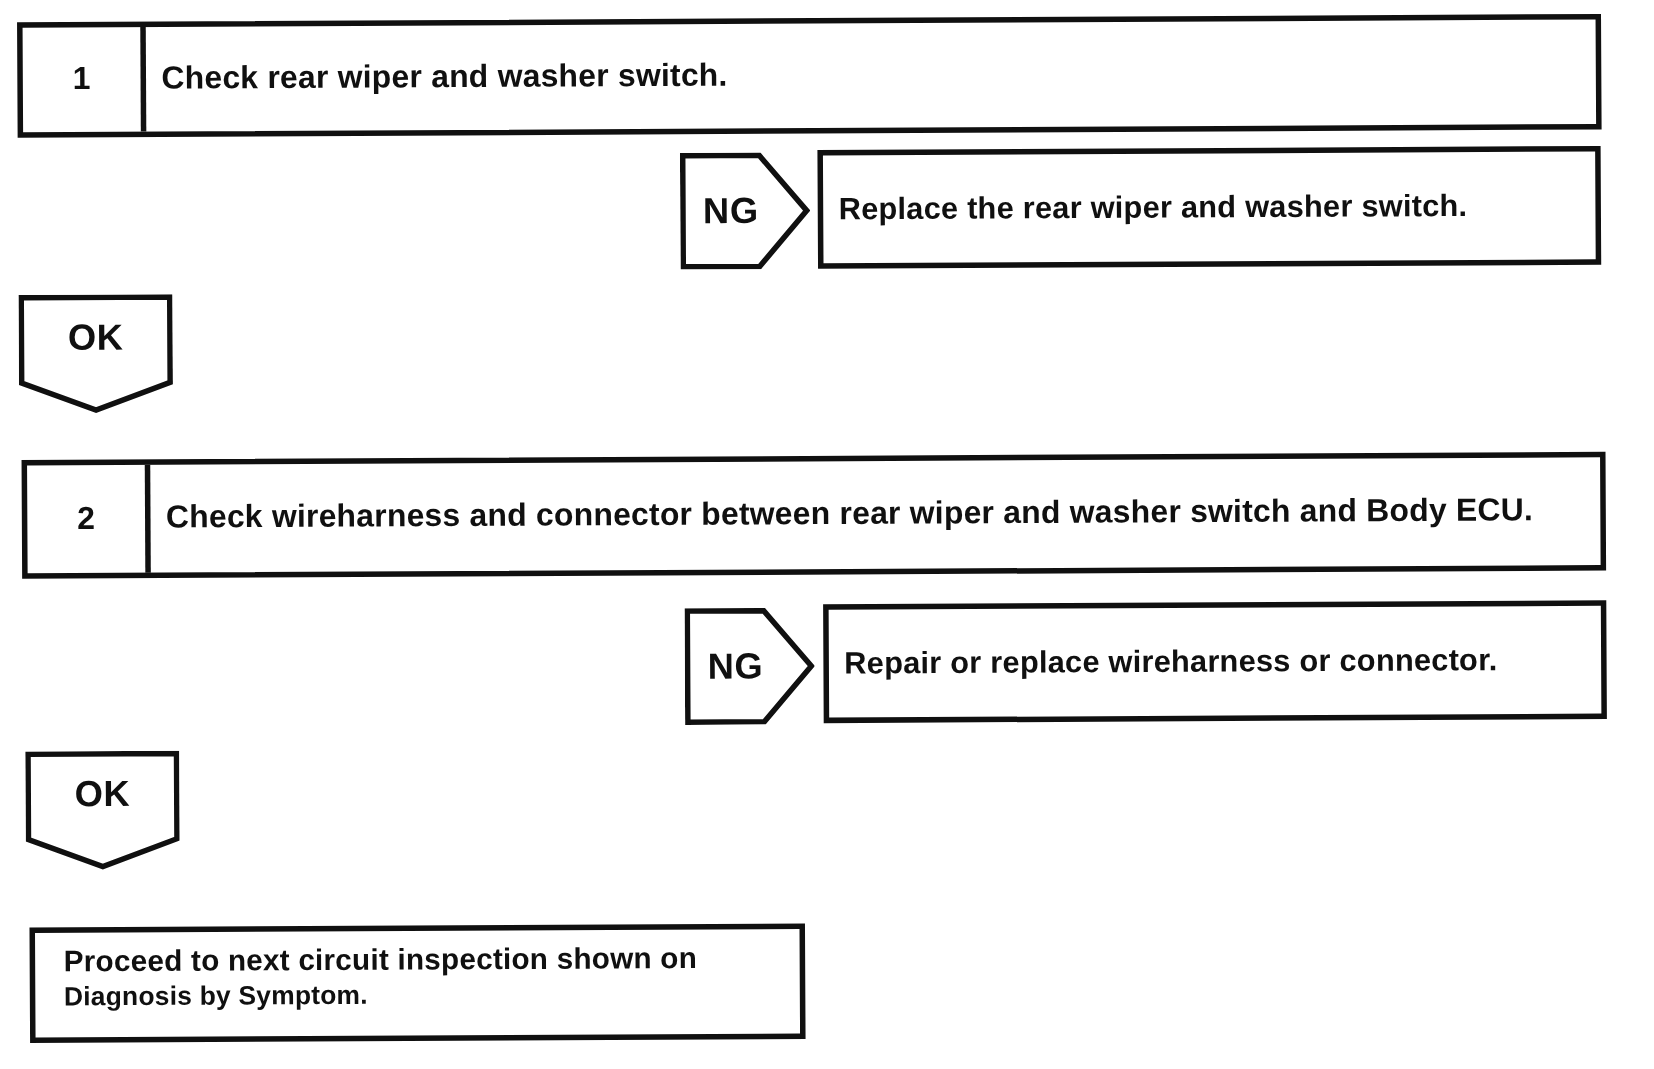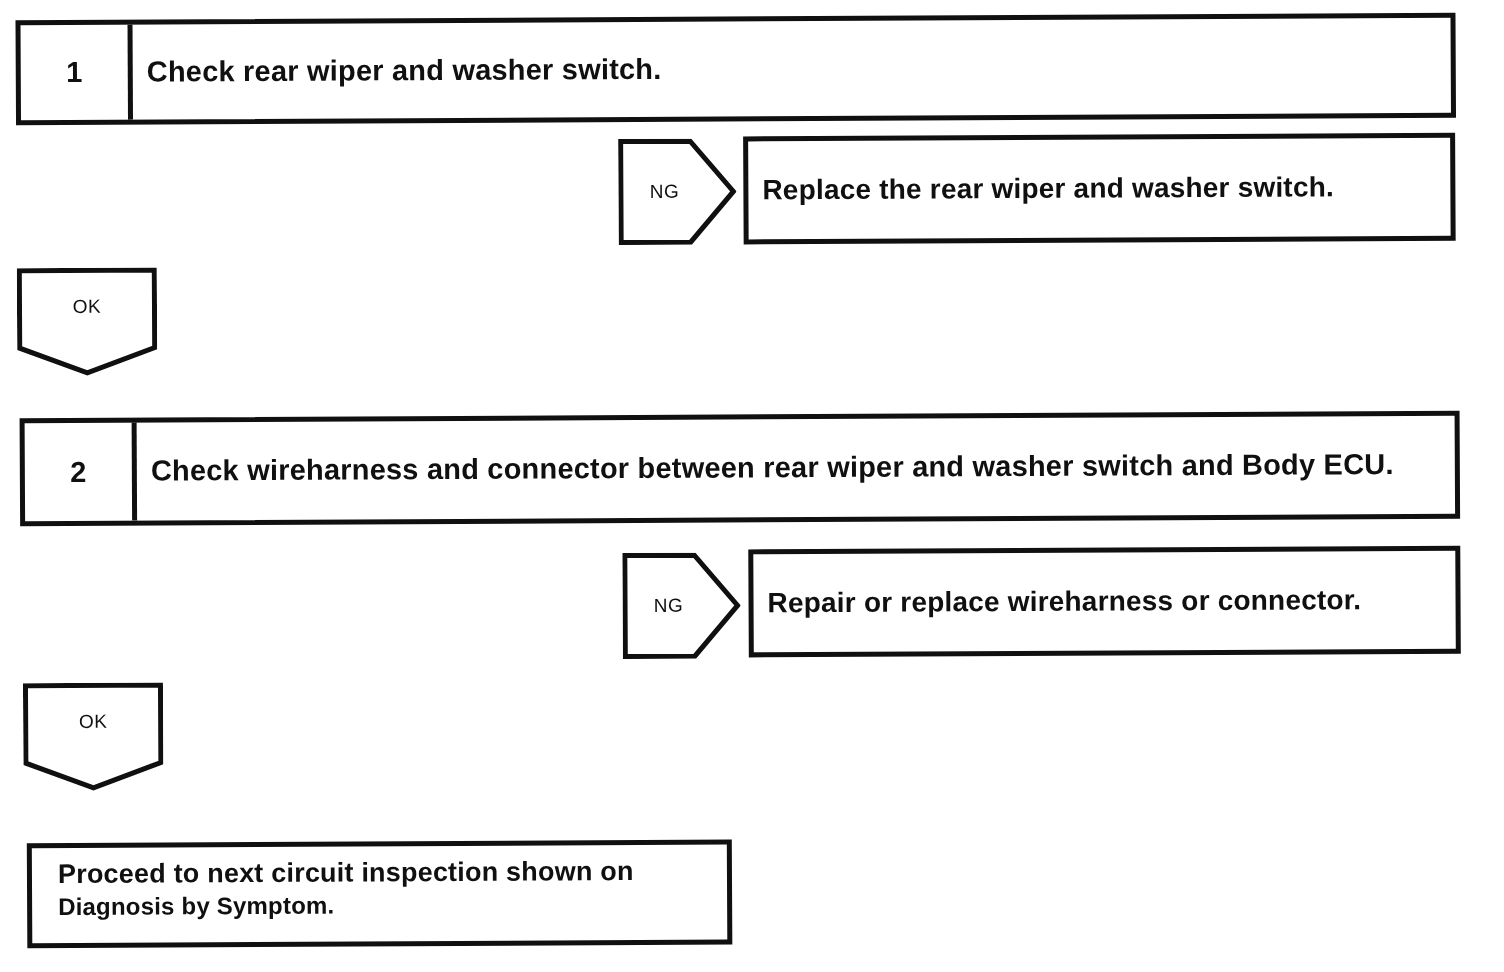--- a/index.html
+++ b/index.html
@@ -66,22 +66,22 @@
   }
   .tag {
     position: absolute;
   }
   .tag svg { display: block; }
   .tag .tag-label {
     position: absolute;
     display: flex;
     align-items: center;
     justify-content: center;
-    font-weight: normal;
-    font-size: 19px;
+    font-weight: bold;
+    font-size: 33px;
     letter-spacing: 0.5px;
   }
   .ng-tag .tag-label { left: 0; top: 0; bottom: 0; right: 26px; }
   .ok-tag .tag-label { left: 0; top: 0; right: 0; bottom: 32px; }
   .final-box {
     position: absolute;
     border: 5px solid var(--ink);
     background: var(--paper);
     padding: 10px 10px 0 26px;
     font-weight: bold;

